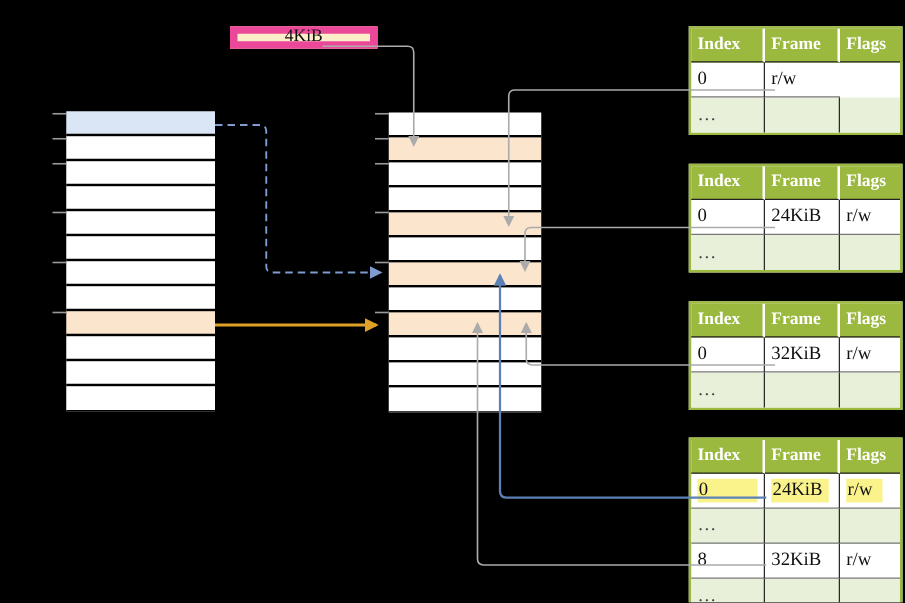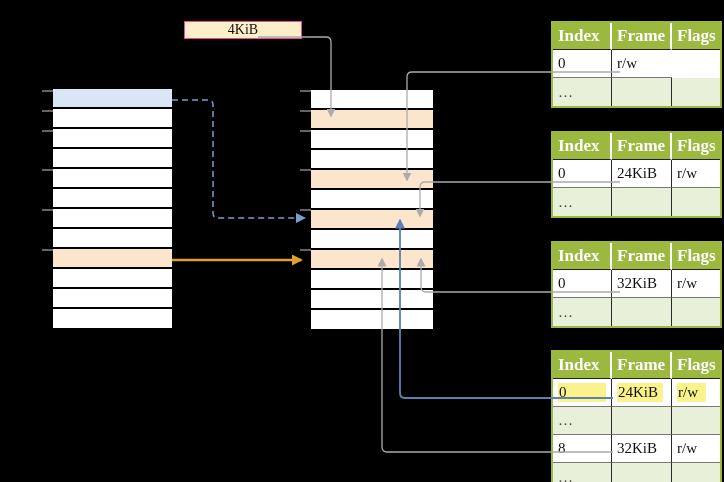--- a/index.html
+++ b/index.html
@@ -5,37 +5,37 @@
   :root{
     --green:#9BB83F; --pale:#E9F0DA; --orange-cell:#FCE5CD; --blue-cell:#DAE6F5;
     --cream:#FCEEC8; --hl:#FAF38B; --gray:#ABABAB; --blue:#5C81B5; --blued:#7E9CD0;
     --arrow-orange:#DFA128;
   }
   html,body{margin:0;padding:0;background:#000;}
   .stage{position:relative;width:724px;height:482px;background:#000;overflow:hidden;
          font-family:"Liberation Serif","DejaVu Serif",serif;}
   
   .sizebox{position:absolute;left:184px;top:21px;width:118px;height:18px;background:var(--cream);
-           border:1px solid #ec4899;box-sizing:border-box;display:flex;align-items:center;justify-content:center;
+           border:6px solid #ec4899;box-sizing:border-box;display:flex;align-items:center;justify-content:center;
            font-size:14px;color:#111;}
   
   .memcol{position:absolute;box-sizing:border-box;}
   #leftCol{left:53px;top:89px;width:119px;}
   #midCol{left:311px;top:90px;width:122px;}
   .mem-row{height:20px;box-sizing:border-box;background:#fff;border-bottom:2px solid #000;}
   .mem-row:last-child{border-bottom:1px solid #000;}
   .mem-row.blue{background:var(--blue-cell);}
   .mem-row.orange{background:var(--orange-cell);}
   
   .pt{position:absolute;left:551px;width:171px;box-sizing:border-box;border:2px solid var(--green);
       background:#fff;}
   #pt0{top:21px;} #pt1{top:131px;} #pt2{top:241px;} #pt3{top:350px;}
   .pt-row{display:grid;grid-template-columns:59px 60px 48px;}
   .pt-head{background:var(--green);height:27px;}
-  .pt-head .cell{color:#fff;font-weight:bold;font-size:17px;border-right:2px solid #fff;
+  .pt-head .cell{color:#fff;font-weight:bold;font-size:14px;border-right:2px solid #fff;
                  border-bottom:1px solid #222;}
   .pt-head .cell:last-child{border-right:none;}
   .pt-body{height:28px;}
   .pt-body .cell{font-size:15px;color:#111;border-right:1px solid #2a2a2a;border-bottom:1px solid #777;}
   .pt-body .cell:last-child{border-right:none;align-items:center;}
   .pt-row:last-child .cell{border-bottom:none;}
   .pt-body.alt{background:var(--pale);}
   .pt-body.alt .cell{color:#444;}
   .cell{display:flex;align-items:center;padding-left:5px;box-sizing:border-box;overflow:hidden;}
   .hl{background:var(--hl);padding:1px 3px 1px 1px;}

